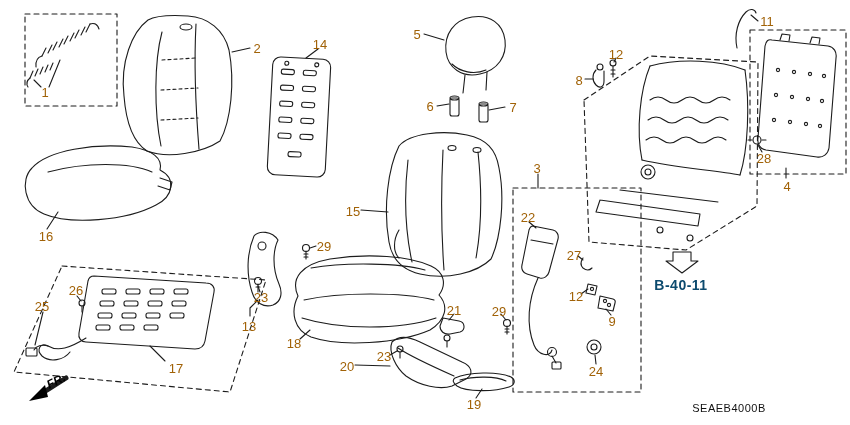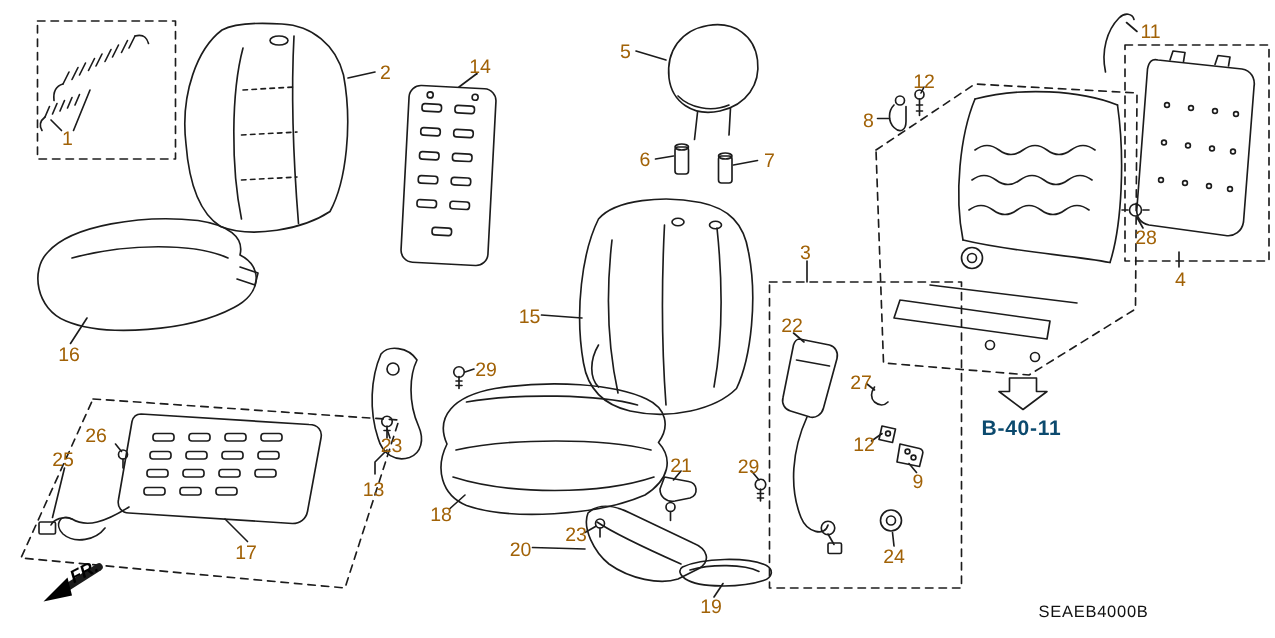--- a/index.html
+++ b/index.html
@@ -308,23 +308,23 @@
       <div class="part-label" style="left: 537px; top: 168px;">3</div>
       <div class="part-label" style="left: 528px; top: 217px;">22</div>
       <div class="part-label" style="left: 574px; top: 255px;">27</div>
       <div class="part-label" style="left: 576px; top: 296px;">12</div>
       <div class="part-label" style="left: 612px; top: 321px;">9</div>
       <div class="part-label" style="left: 579px; top: 80px;">8</div>
       <div class="part-label" style="left: 616px; top: 54px;">12</div>
       <div class="part-label" style="left: 767px; top: 21px;">11</div>
       <div class="part-label" style="left: 764px; top: 158px;">28</div>
       <div class="part-label" style="left: 787px; top: 186px;">4</div>
-      <div class="part-label" style="left: 64px; top: 290px; text-align: right;">26</div>
+      <div class="part-label" style="left: 76px; top: 290px; text-align: right;">26</div>
       <div class="part-label" style="left: 42px; top: 306px;">25</div>
-      <div class="part-label" style="left: 164px; top: 368px; text-align: right;">17</div>
+      <div class="part-label" style="left: 176px; top: 368px; text-align: right;">17</div>
       <div class="part-label" style="left: 249px; top: 326px;">13</div>
       <div class="part-label" style="left: 261px; top: 297px;">23</div>
       <div class="part-label" style="left: 324px; top: 246px;">29</div>
       <div class="part-label" style="left: 294px; top: 343px;">18</div>
       <div class="part-label" style="left: 347px; top: 366px;">20</div>
       <div class="part-label" style="left: 384px; top: 356px;">23</div>
       <div class="part-label" style="left: 454px; top: 310px;">21</div>
       <div class="part-label" style="left: 499px; top: 311px;">29</div>
       <div class="part-label" style="left: 474px; top: 404px; text-align: center;">19</div>
       <div class="part-label" style="left: 596px; top: 371px;">24</div>

